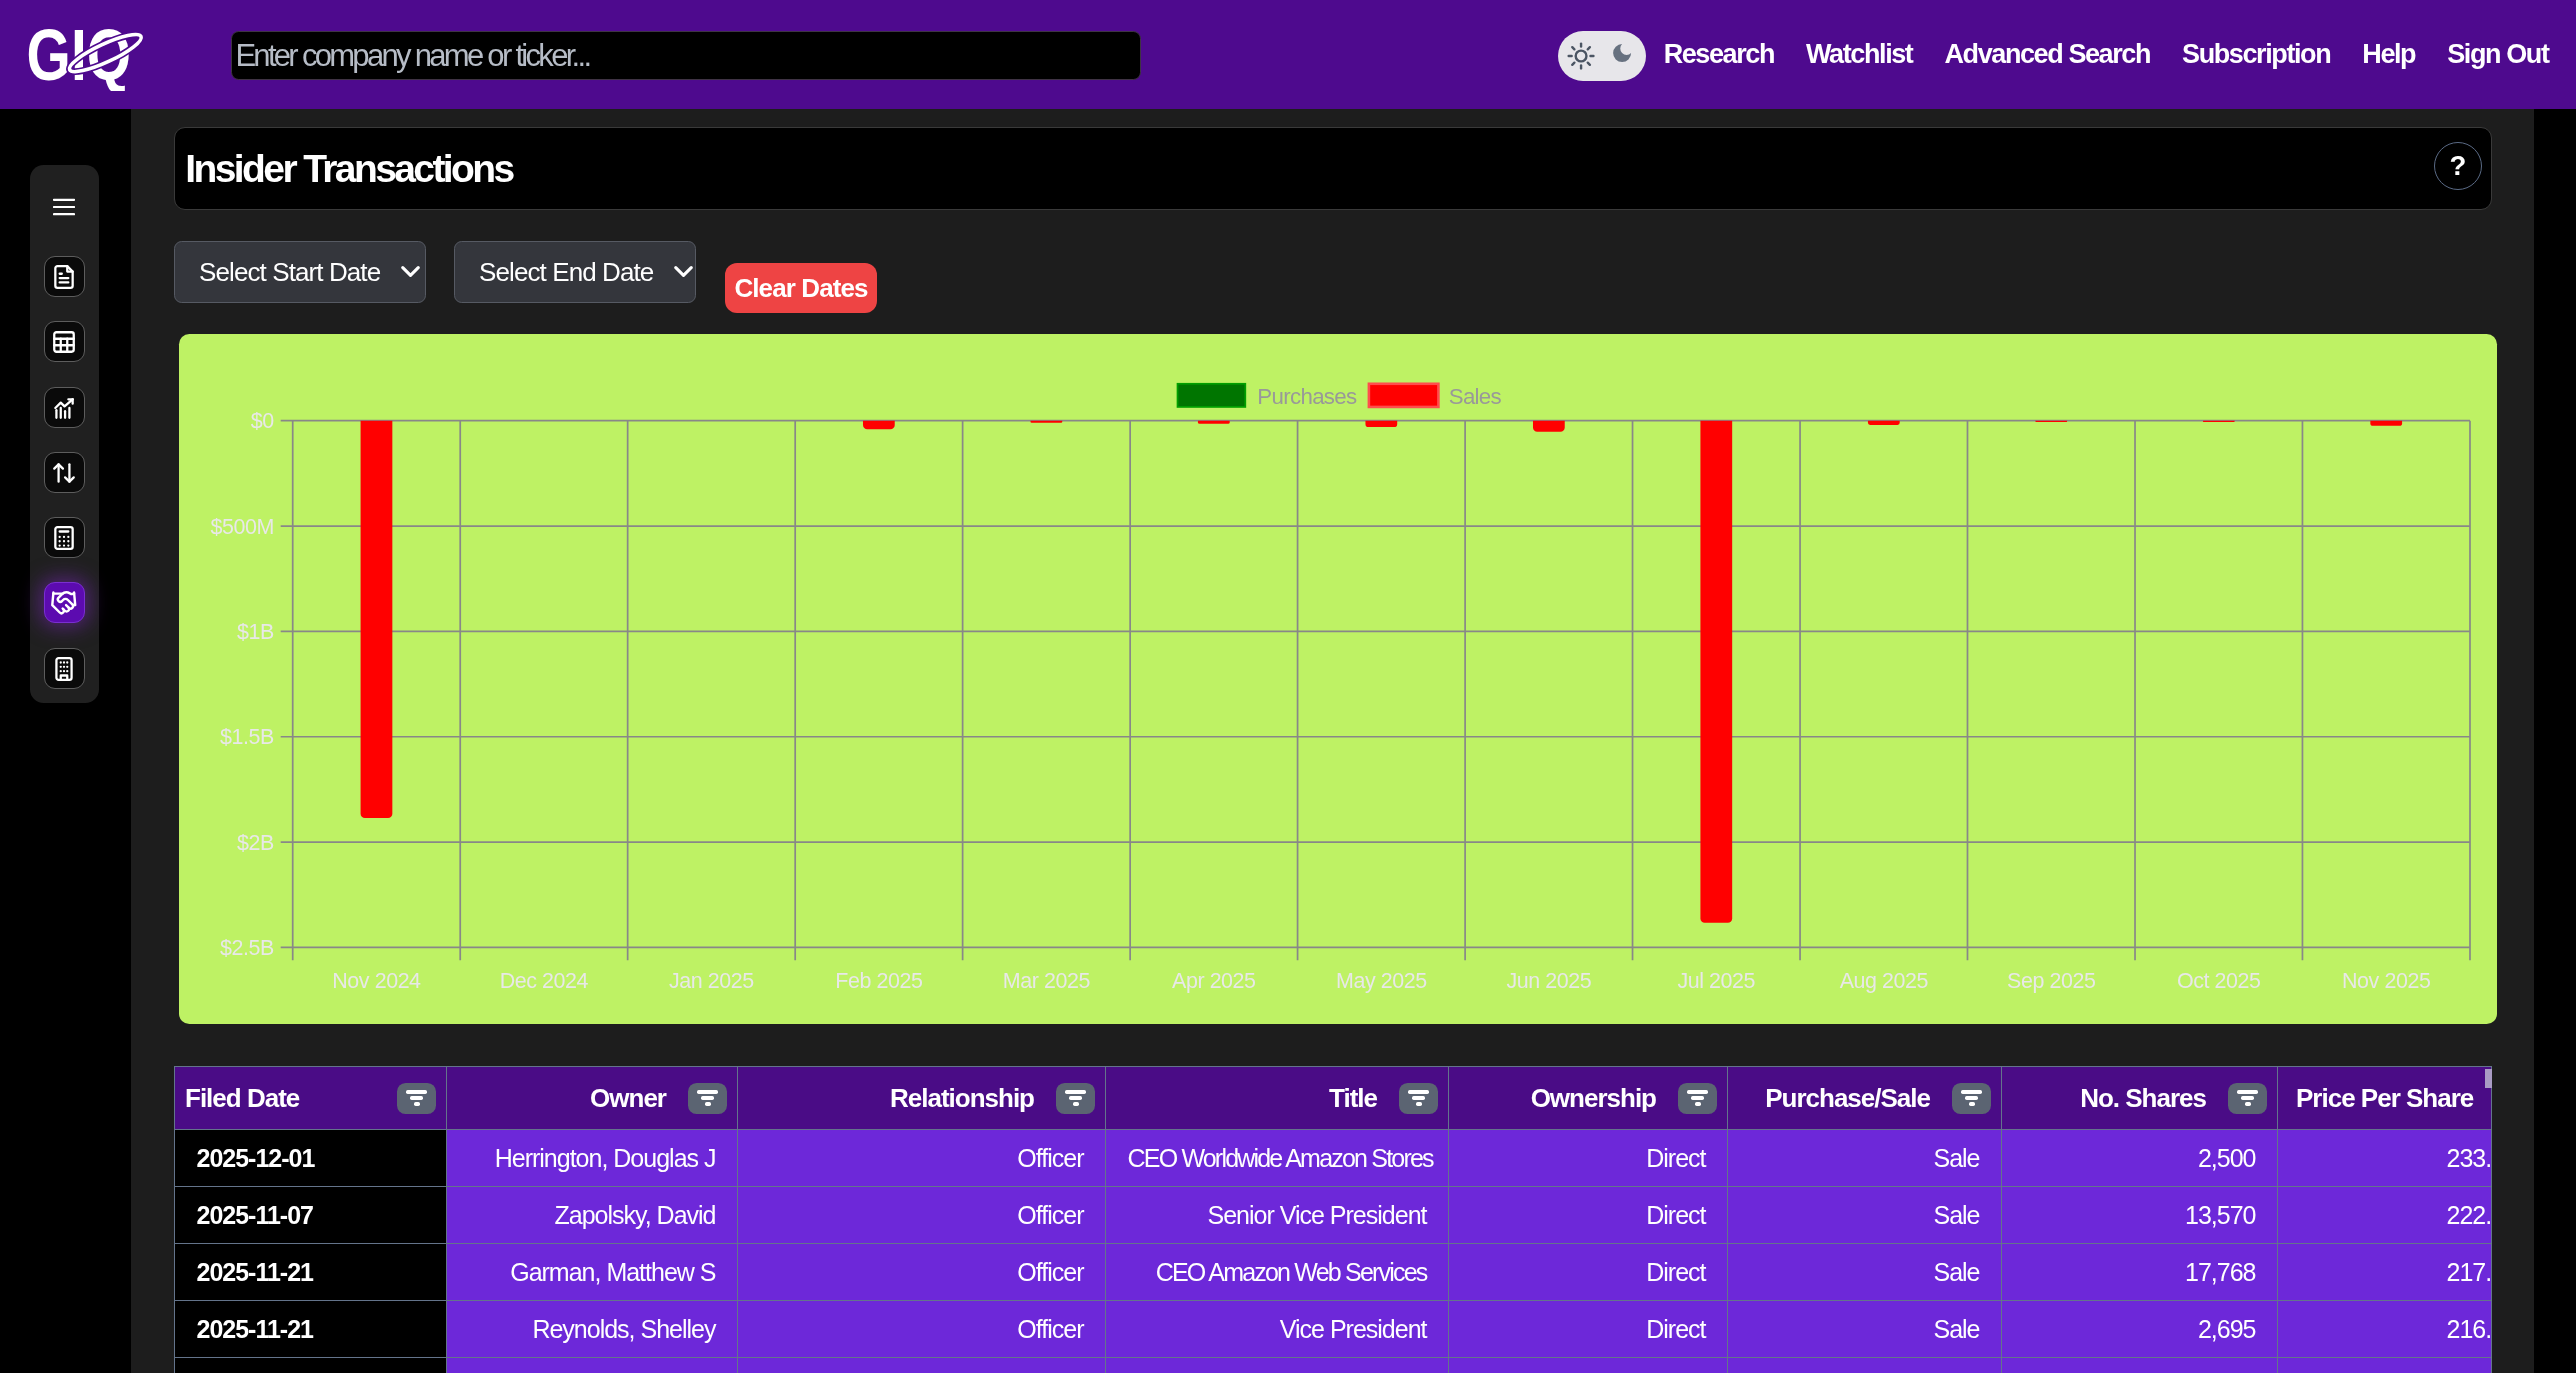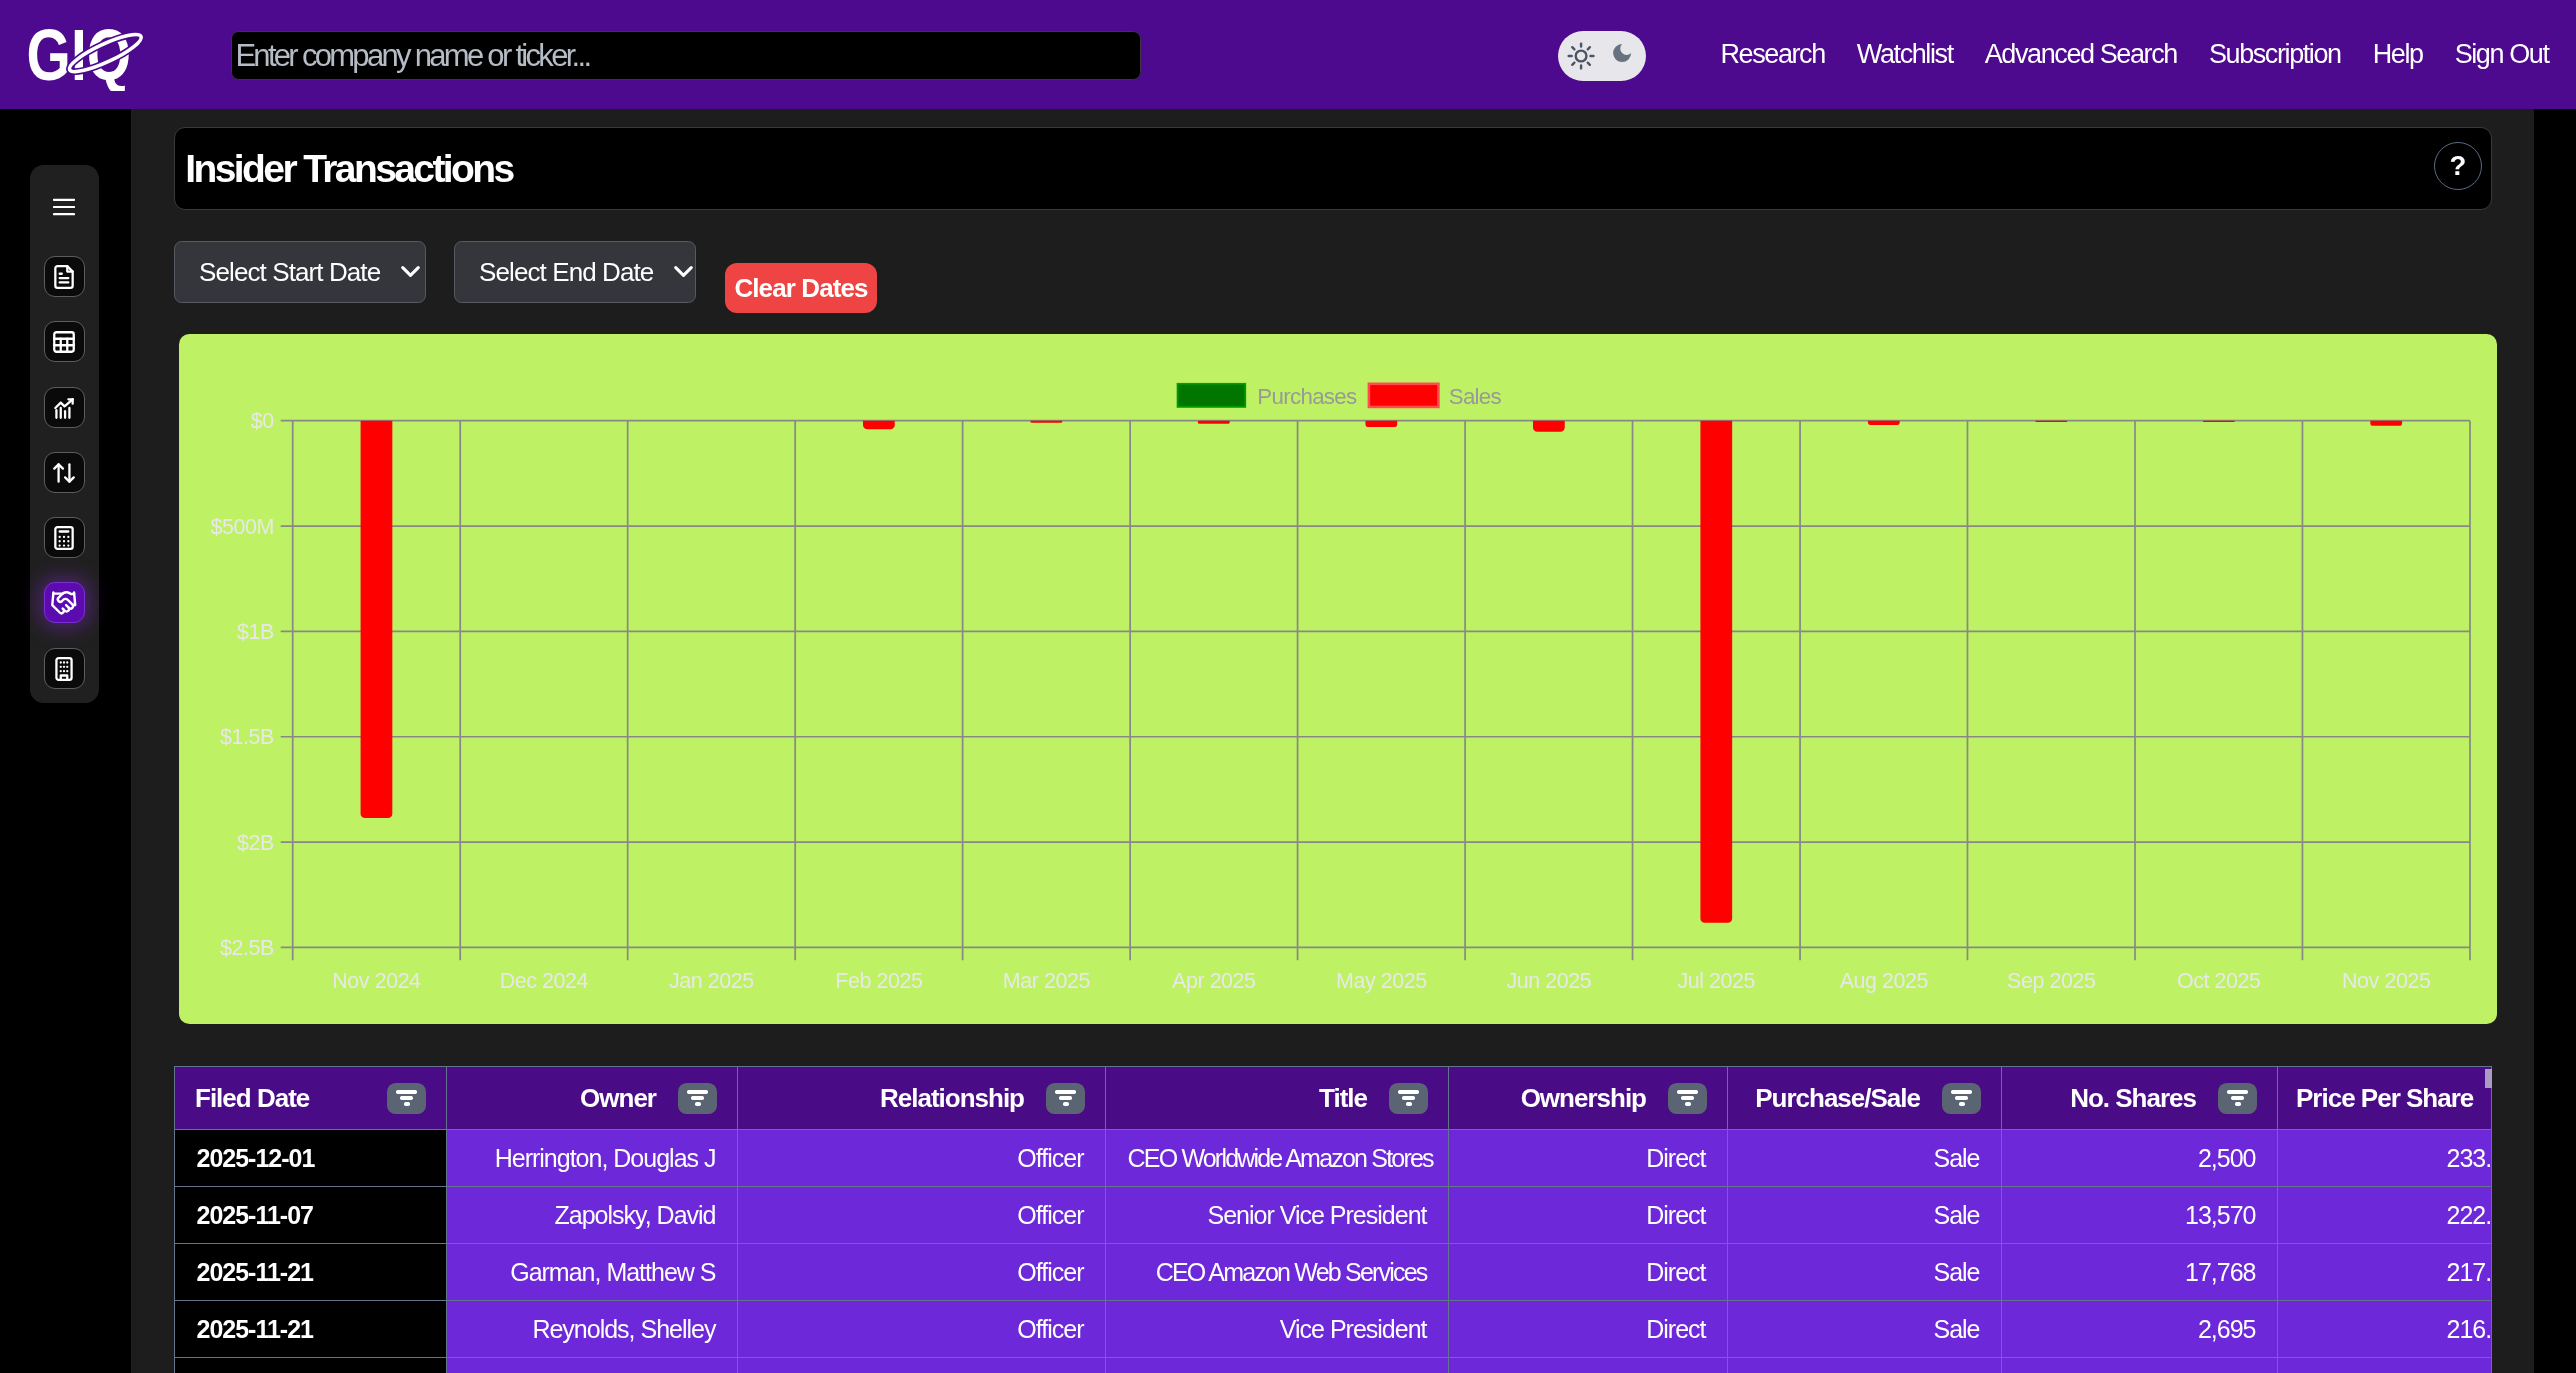--- a/index.html
+++ b/index.html
@@ -4,21 +4,21 @@
 <style>
 * { margin:0; padding:0; box-sizing:border-box; }
 html,body { width:2576px; height:1374px; background:#000; font-family:"Liberation Sans", sans-serif; overflow:hidden; }
 #page { position:relative; width:2576px; height:1374px; }
 .abs { position:absolute; }
 
 
 #topbar { left:0; top:0; width:2576px; height:109px; background:#4e0a8e; }
 #search { position:absolute; left:231px; top:31px; width:910px; height:49px; background:#000; border:1.7px solid #3f3344; border-radius:7.7px; color:#fca5a5; font-size:31px; letter-spacing:-2.7px; padding-left:3.4px; font-family:"Liberation Sans", sans-serif; }
 #search::placeholder { color:#b6bcc6; }
-#navlinks { position:absolute; right:27.5px; top:0; height:109px; display:flex; align-items:center; gap:32px; color:#fff; font-weight:normal; font-size:27px; letter-spacing:-1.4px; }
+#navlinks { position:absolute; right:27.5px; top:0; height:109px; display:flex; align-items:center; gap:32px; color:#fff; font-weight:bold; font-size:27px; letter-spacing:-1.4px; }
 #toggle { position:absolute; left:1558px; top:31px; width:88px; height:50px; background:#e7e6ea; border-radius:25px; }
 
 
 #sidebar { left:30px; top:165px; width:69px; height:538px; background:#202020; border-radius:13.7px; }
 .icbtn { position:absolute; left:13.7px; width:41px; height:41px; background:#0a0a0a; border:1.7px solid #5d5d5d; border-radius:11px; display:flex; align-items:center; justify-content:center; }
 .icbtn.active { background:#5c0bb0; border-color:#7a2fd0; box-shadow:0 0 19px 4.3px rgba(130,40,200,0.5); }
 
 
 #main { left:131px; top:109px; width:2403px; height:1265px; background:#1d1d1d; }
 #card1 { left:43px; top:18px; width:2318px; height:83px; background:#000; border:1.7px solid #3a3a3a; border-radius:11px; }
@@ -26,21 +26,21 @@
 #qbtn { left:2259px; top:13.7px; width:48px; height:48px; border:1.7px solid #5a6a85; border-radius:50%; color:#fff; font-weight:bold; font-size:27.5px; display:flex; align-items:center; justify-content:center; }
 .sel { position:absolute; top:132px; height:62px; background:#34363c; border:1.7px solid #565a63; border-radius:7.7px; color:#fff; font-size:26px; letter-spacing:-0.9px; display:flex; align-items:center; padding:0 0 0 24px; white-space:nowrap; }
 .sel .chev { margin-left:20.6px; }
 #clearbtn { left:594px; top:154px; width:152px; height:50px; background:#ee4444; border-radius:12px; color:#fff; font-weight:bold; font-size:26px; letter-spacing:-0.9px; display:flex; align-items:center; justify-content:center; }
 #chartcard { left:48px; top:225px; width:2318px; height:690px; background:#bef264; border-radius:10.3px; }
 
 
 #tablewrap { left:43px; top:957px; width:2318px; height:307px; overflow:hidden; }
 table { border-collapse:collapse; table-layout:fixed; width:2318px; }
 th, td { border:1.7px solid #64748b; overflow:hidden; white-space:nowrap; }
-th { background:#4a0c86; height:63px; color:#fff; font-size:26px; letter-spacing:-1px; font-weight:bold; padding:0 20px; }
+th { background:#4a0c86; height:63px; color:#fff; font-size:26px; letter-spacing:-1px; font-weight:bold; padding:0 10px; }
 td { height:57px; background:#6d28d9; color:#fff; font-size:25px; letter-spacing:-1px; text-align:right; padding:0 21.5px; }
 td.datecol { background:#000; font-weight:bold; text-align:left; padding:0 0 0 21.5px; }
 .thflex { display:flex; align-items:center; justify-content:flex-end; gap:22px; }
 .thflex.sb { justify-content:space-between; }
 .fbtn { width:39px; height:31px; background:#5b6472; border-radius:8.6px; flex:none; display:flex; align-items:center; justify-content:center; flex-direction:column; gap:2.6px; }
 .fbtn i { display:block; background:#fff; height:3.4px; border-radius:1.7px; }
 #tsbthumb { left:2354px; top:960px; width:6.9px; height:19px; background:#a99bc4; }
 </style>
 </head>
 <body>

